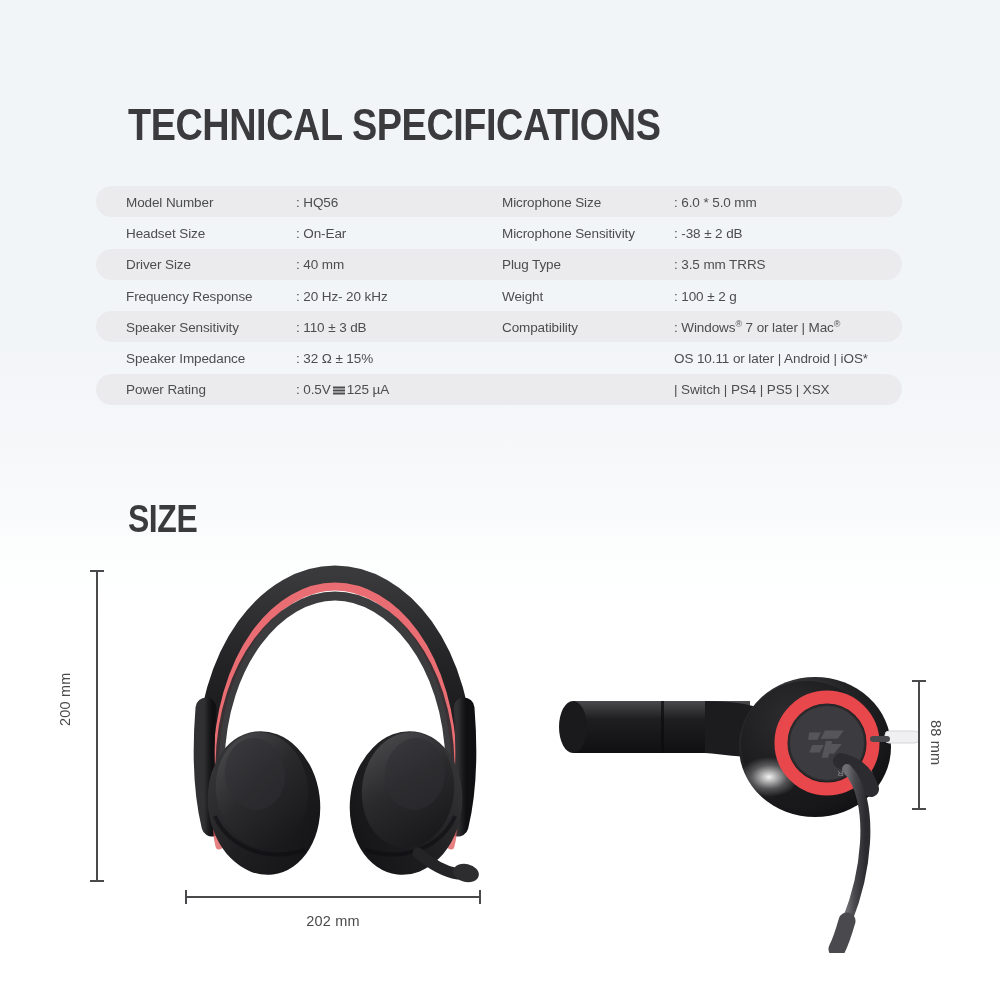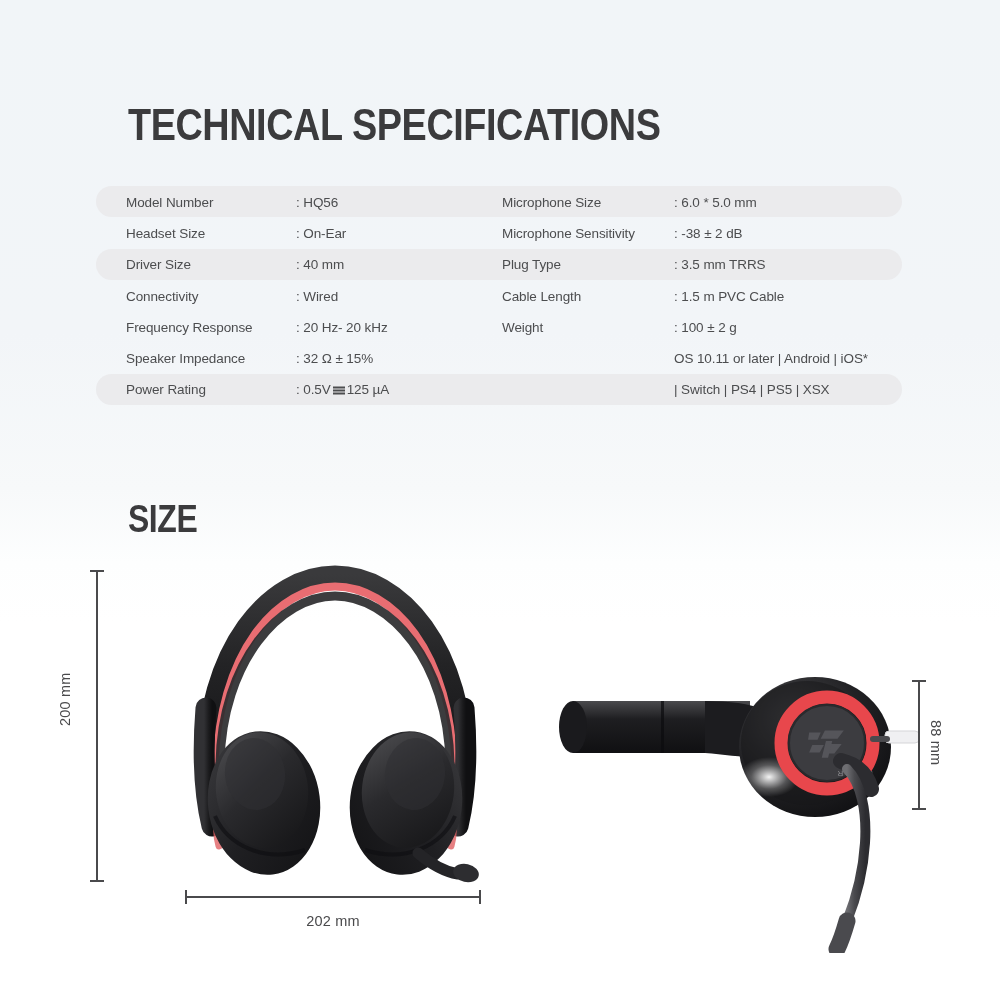--- a/index.html
+++ b/index.html
@@ -141,35 +141,35 @@
       <span class="cell c-r-value">: -38 ± 2 dB</span>
     </div>
 
     <div class="spec-row shaded">
       <span class="cell c-l-label">Driver Size</span>
       <span class="cell c-l-value">: 40 mm</span>
       <span class="cell c-r-label">Plug Type</span>
       <span class="cell c-r-value">: 3.5 mm TRRS</span>
     </div>
 
-    <div class="spec-row plain">
-      <span class="cell c-l-label">Connectivity</span>
-      <span class="cell c-l-value">: Wired</span>
-      <span class="cell c-r-label">Cable Length</span>
-      <span class="cell c-r-value">: 1.5 m PVC Cable</span>
-    </div>
 
 
     <div class="spec-row plain">
       <span class="cell c-l-label">Frequency Response</span>
       <span class="cell c-l-value">: 20 Hz- 20 kHz</span>
       <span class="cell c-r-label">Weight</span>
       <span class="cell c-r-value">: 100 ± 2 g</span>
     </div>
 
+    <div class="spec-row shaded">
+      <span class="cell c-l-label">Speaker Sensitivity</span>
+      <span class="cell c-l-value">: 110 ± 3 dB</span>
+      <span class="cell c-r-label">Compatibility</span>
+      <span class="cell c-r-value">: Windows<span class="sup">®</span> 7 or later | Mac<span class="sup">®</span></span>
+    </div>
 
     <div class="spec-row plain">
       <span class="cell c-l-label">Speaker Impedance</span>
       <span class="cell c-l-value">: 32 Ω ± 15%</span>
       <span class="cell c-r-label"></span>
       <span class="cell c-r-value">OS 10.11 or later | Android | iOS*</span>
     </div>
 
     <div class="spec-row shaded">
       <span class="cell c-l-label">Power Rating</span>

